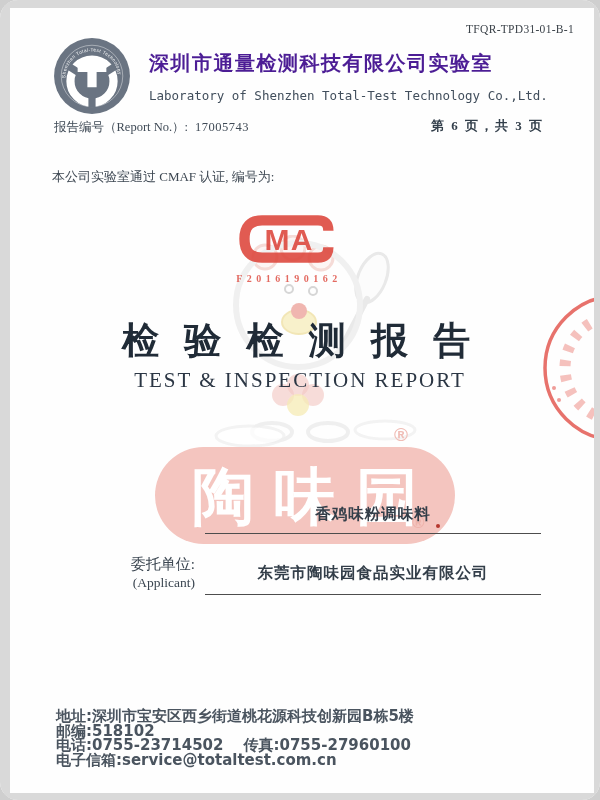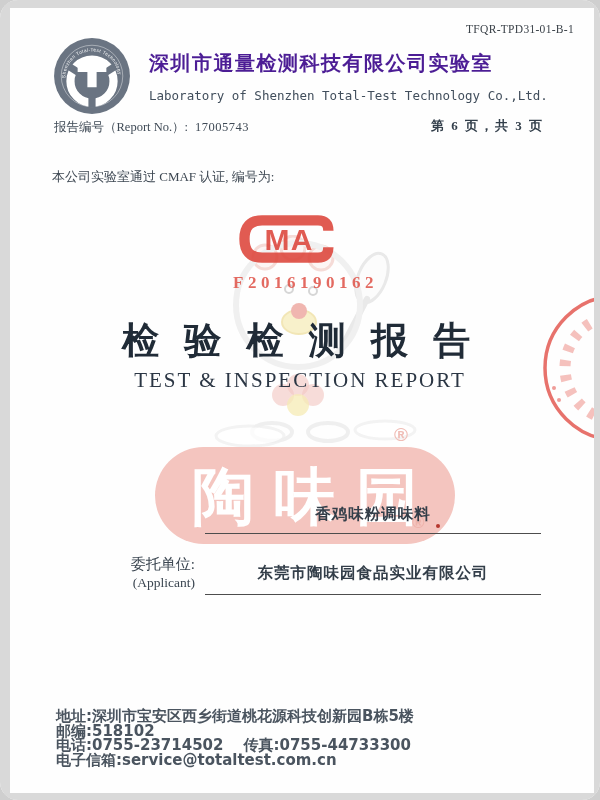--- a/index.html
+++ b/index.html
@@ -15,21 +15,21 @@
   #doc-code{top:23px;right:26px;font-family:"Liberation Serif",serif;font-size:11.5px;color:#3a4148;letter-spacing:.3px;z-index:4;}
   #logo{left:52px;top:36px;z-index:4;}
   #company-cn{left:149px;top:50px;font-family:Liberation Sans, sans-serif;font-size:20px;font-weight:600;color:#4c1d95;letter-spacing:1.5px;z-index:4;}
   #company-en{left:149px;top:88px;font-family:"DejaVu Sans Mono",monospace;font-size:12.5px;color:#414e5c;z-index:4;}
   #report-line{left:54px;top:119px;font-family:"Liberation Serif",serif;font-size:12.5px;color:#3f4a56;z-index:4;}
   #report-line .num{margin-left:7px;letter-spacing:.5px;font-family:Liberation Serif, serif;}
   #page-info{top:117px;right:56px;font-family:"Liberation Serif",serif;font-size:13px;font-weight:bold;color:#333f4b;letter-spacing:2px;z-index:4;}
   #cert-line{left:52px;top:168px;font-family:"Liberation Serif",serif;font-size:13px;color:#3c4651;z-index:4;}
   
   #cma-stamp{left:233px;top:210px;width:112px;text-align:center;z-index:3;opacity:.88;}
-  #cma-number{margin-top:1px;color:#e0564c;font-family:"Liberation Serif",serif;font-size:17px;font-weight:bold;letter-spacing:4.5px;}
+  #cma-number{margin-top:1px;color:#e0564c;font-family:"Liberation Serif",serif;font-size:10px;font-weight:bold;letter-spacing:4.5px;}
   
   #title-cn{left:0;top:316px;width:600px;text-align:center;font-family:"Liberation Serif",serif;font-size:37px;font-weight:600;color:#202b37;letter-spacing:8px;z-index:4;}
   #title-en{left:0;top:368px;width:600px;text-align:center;font-family:"Liberation Serif",serif;font-size:21px;color:#2b3644;letter-spacing:2px;z-index:4;}
   
   #banner{left:155px;top:447px;width:300px;height:97px;border-radius:50px;background:#f4c5bf;z-index:2;}
   #banner-text{width:100%;height:97px;line-height:99px;text-align:center;font-size:62px;font-weight:bold;color:#ffffff;letter-spacing:20px;text-indent:20px;font-family:"DejaVu Sans",sans-serif;}
   #reg-top{left:394px;top:424px;font-size:19px;font-weight:bold;color:#f0bdb6;z-index:2;}
   #reg-bottom{left:412px;top:513px;font-size:17px;font-weight:bold;color:#eeb3ab;z-index:2;}
   
   .flabel{left:40px;width:155px;text-align:right;color:#3a4550;z-index:4;font-family:"Liberation Serif",serif;}
@@ -139,21 +139,21 @@
 
   <div id="f1-cn" class="abs flabel">委托单位:</div>
   <div id="f1-en" class="abs flabel">(Applicant)</div>
   <div id="f1-value" class="abs fvalue">东莞市陶味园食品实业有限公司</div>
   <div id="f1-line" class="abs uline"></div>
 
   <div id="footer" class="abs">
     <div>地址:深圳市宝安区西乡街道桃花源科技创新园B栋5楼</div>
     <div>邮编:518102</div>
     <div>
-      <span>电话:0755-23714502</span><span class="gap">传真:0755-44733300</span>
+      <span>电话:0755-23714502</span><span class="gap">传真:0755-27960100</span>
     </div>
     <div>电子信箱:service@totaltest.com.cn</div>
   </div>
 
   <div id="frame-top" class="frame"></div>
   <div id="frame-left" class="frame"></div>
   <div id="frame-right" class="frame"></div>
   <div id="frame-bottom" class="frame"></div>
 
 </div>

